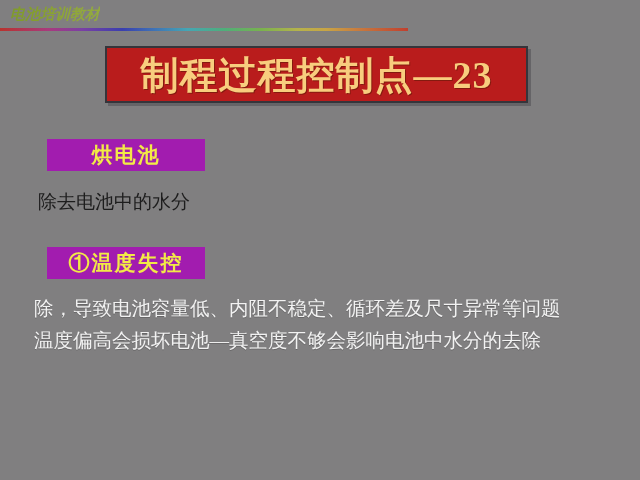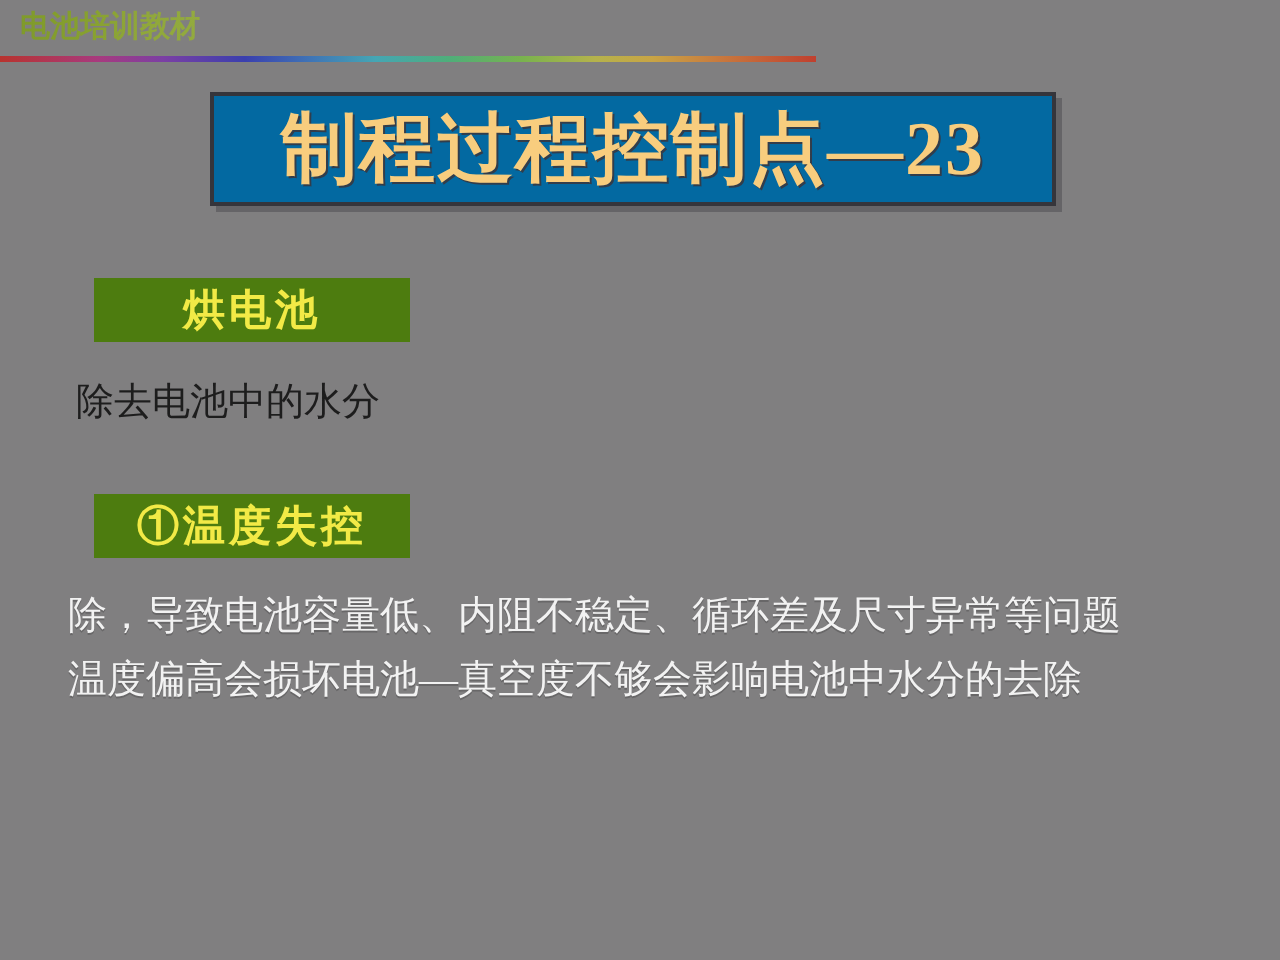--- a/index.html
+++ b/index.html
@@ -18,20 +18,21 @@
     overflow: hidden;
   }
 
   
   #header-area {
     position: absolute;
     left: 0;
     top: 0;
     width: 640px;
     height: 36px;
+    font-style: italic;
   }
   #header-title {
     position: absolute;
     left: 10px;
     top: 5px;
     font-family: "Liberation Serif", "DejaVu Serif", serif;
     font-size: 15px;
     font-weight: bold;
     letter-spacing: 0px;
     line-height: 18px;
@@ -64,21 +65,21 @@
         #c0402f 100%);
   }
 
   
   #title-banner {
     position: absolute;
     left: 105px;
     top: 46px;
     width: 423px;
     height: 57px;
-    background: #0369a1;
+    background: #b91c1c;
     border: 2px solid #35353b;
     box-sizing: border-box;
     box-shadow: 3px 3px 0 rgba(40,40,45,0.30);
     display: flex;
     align-items: center;
     justify-content: center;
   }
   #title-text {
     font-family: "Liberation Serif", "DejaVu Serif", serif;
     font-size: 38px;
@@ -87,21 +88,21 @@
     line-height: 42px;
     white-space: nowrap;
     letter-spacing: 1px;
     text-shadow: 1px 1px 0 rgba(90,25,5,0.55);
   }
 
   
   .badge {
     position: absolute;
     height: 32px;
-    background: #4d7c0f;
+    background: #a21caf;
     box-sizing: border-box;
     display: flex;
     align-items: center;
     justify-content: center;
   }
   #badge-bake {
     left: 47px;
     top: 139px;
     width: 158px;
   }

